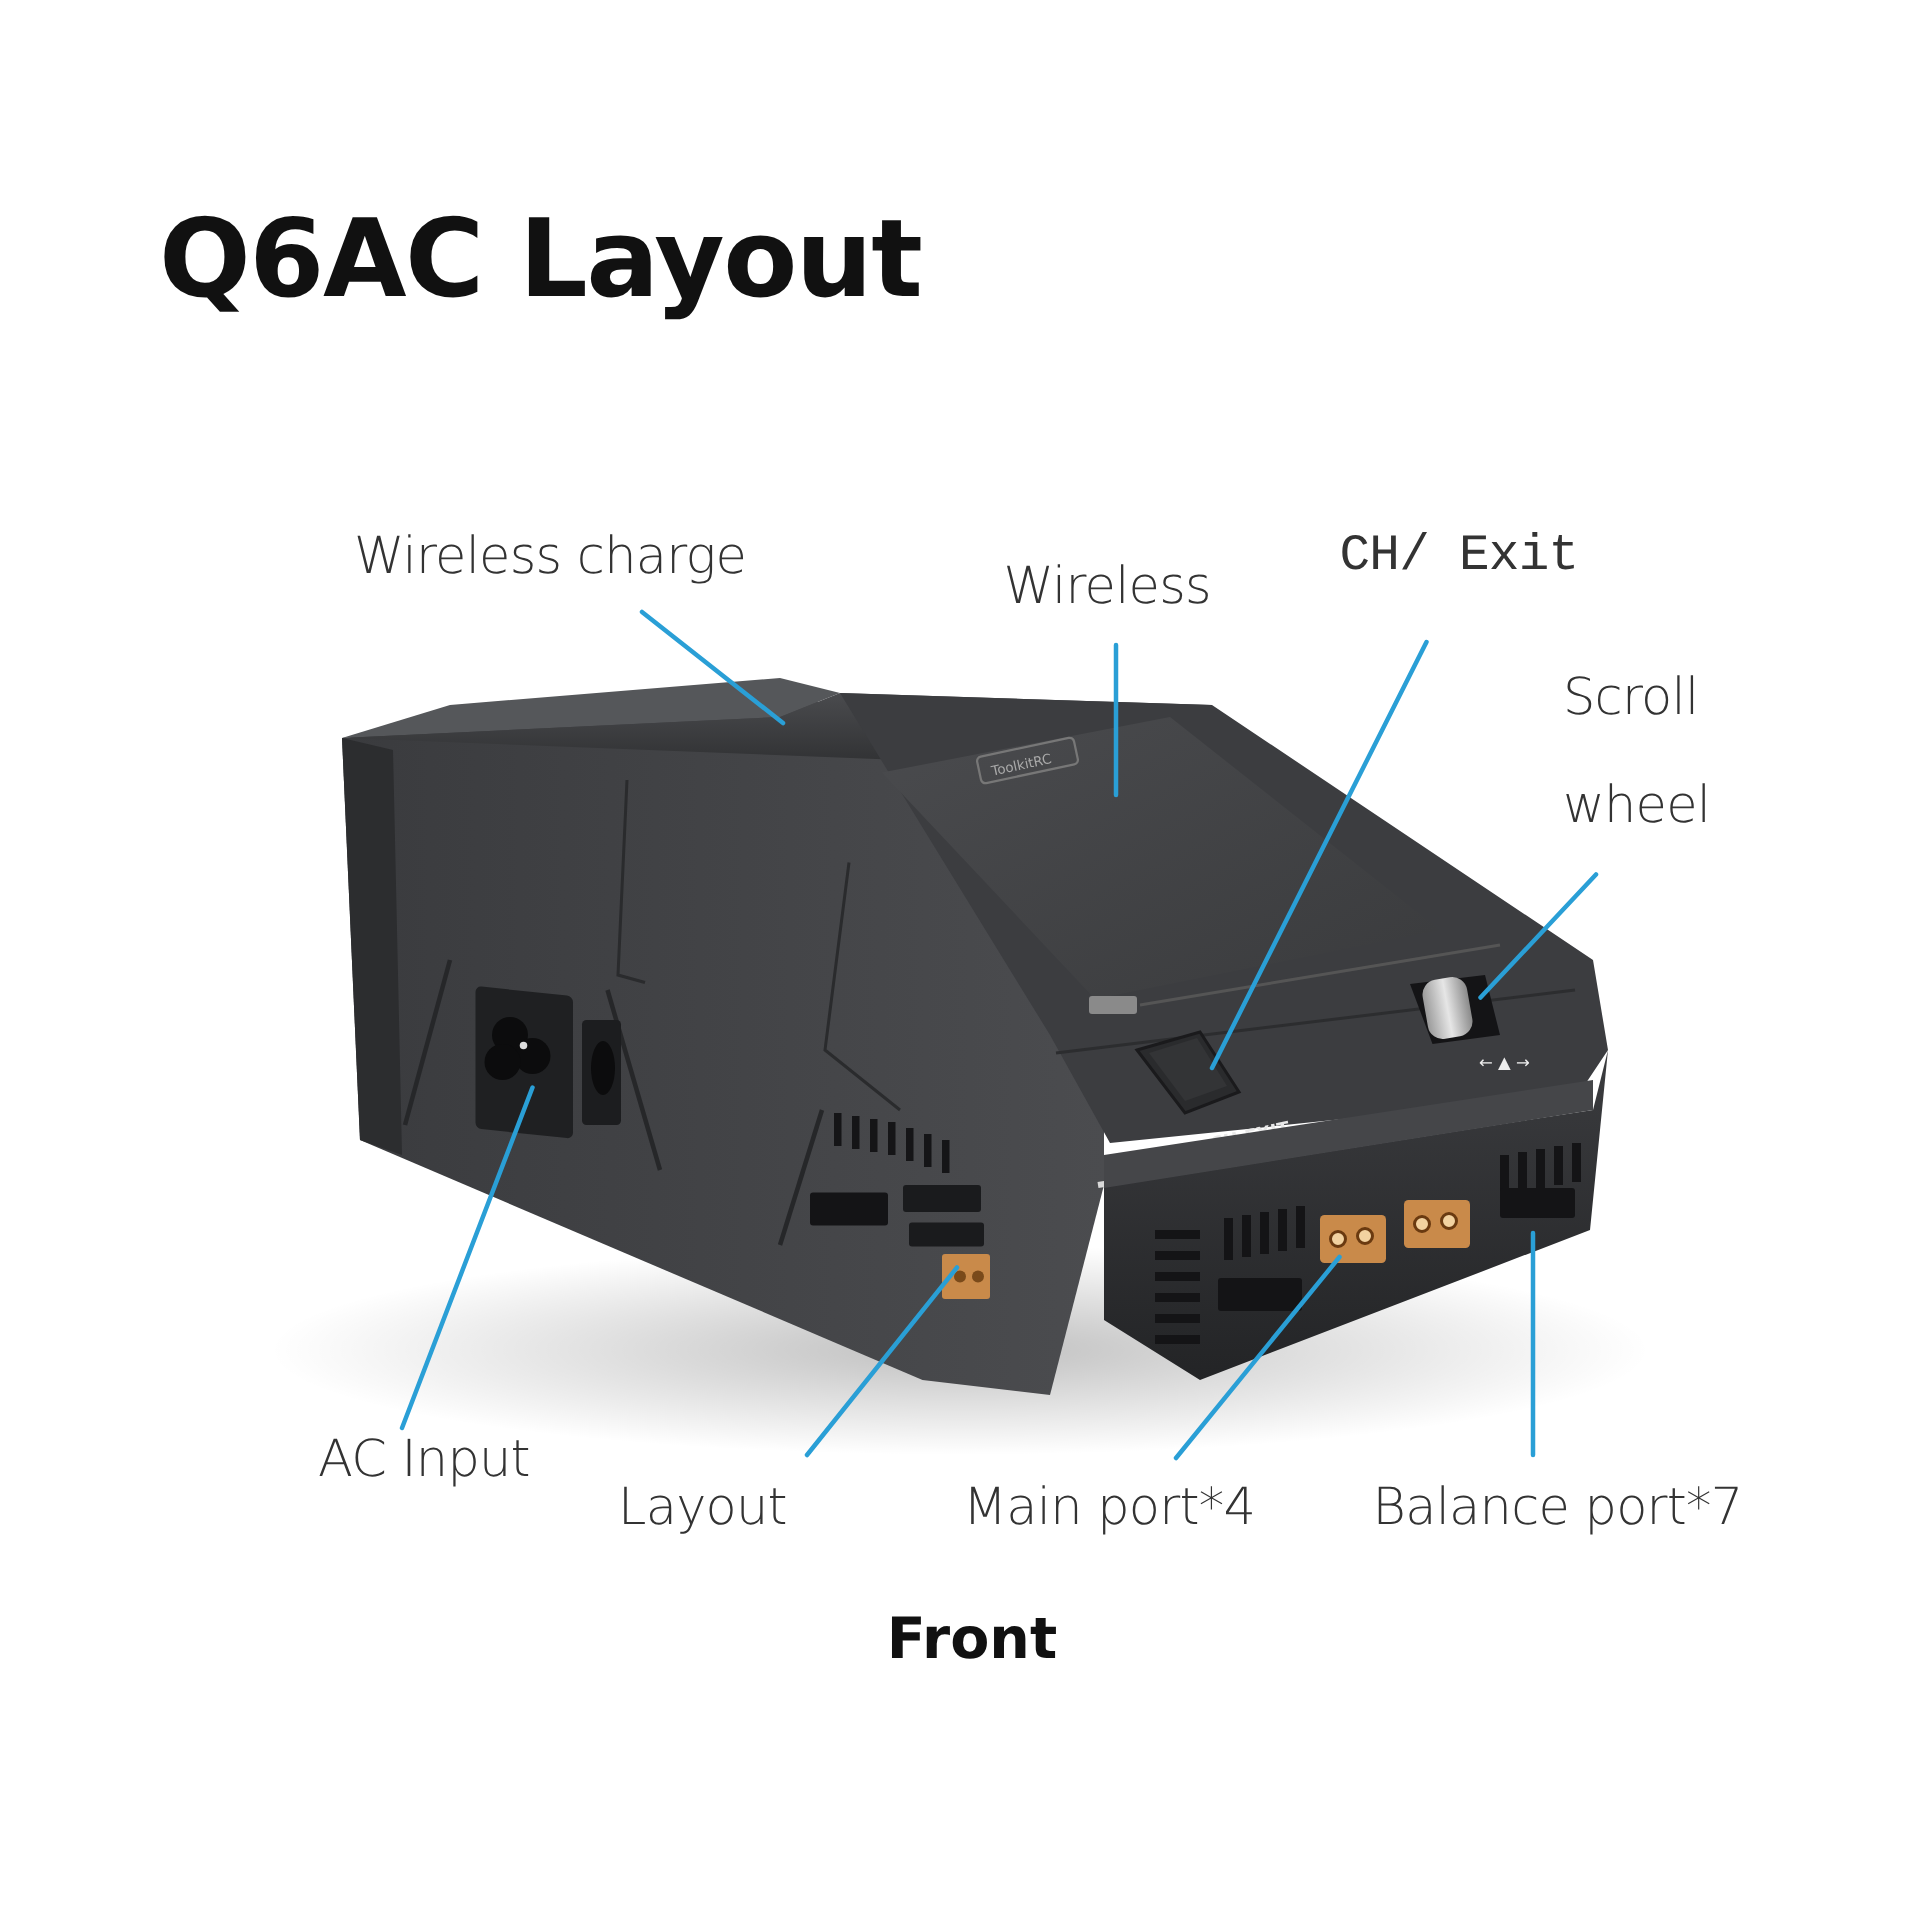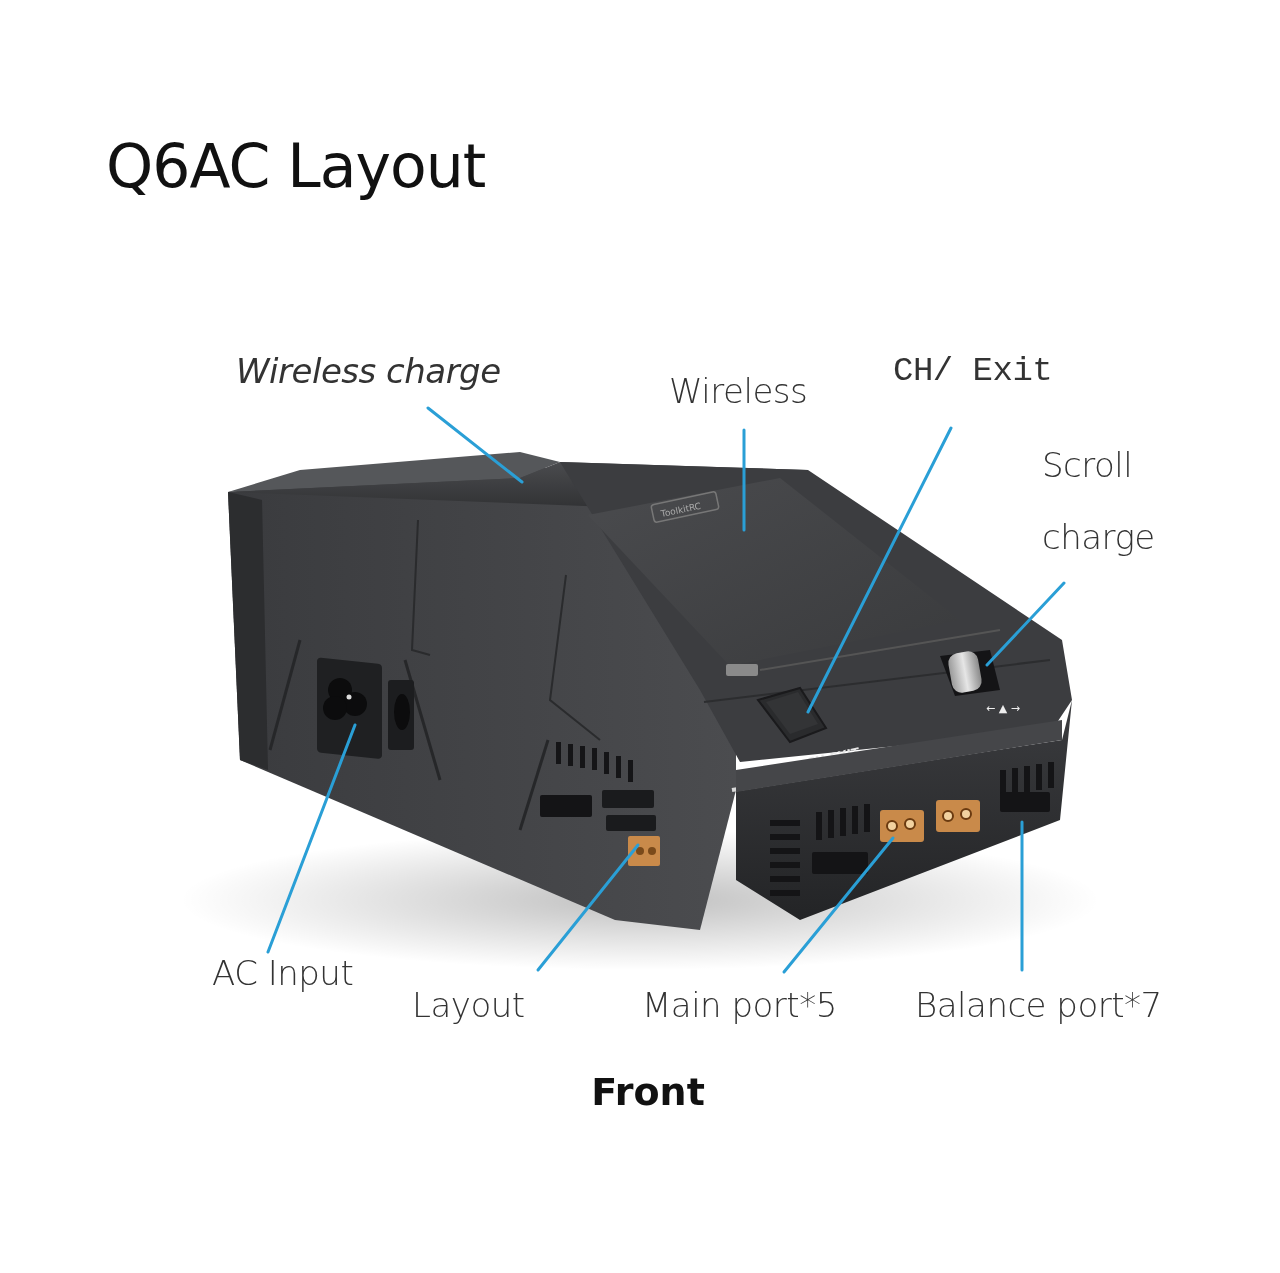--- a/index.html
+++ b/index.html
@@ -1,19 +1,19 @@
 <!DOCTYPE html>
 <html><head>
   <meta charset="utf-8">
   <style>
     html, body { margin: 0; padding: 0; background: #ffffff; }
     body { width: 1280px; height: 1273px; position: relative; overflow: hidden;
            font-family: "DejaVu Sans", sans-serif; color: #222; }
-    .title { position: absolute; left: 106px; top: 136px; font-size: 60px;
-             font-weight: 400; letter-spacing: -1px; color: #111; line-height: 1; }
+    .title { position: absolute; left: 106px; top: 136px; font-size: 72px;
+             font-weight: 700; letter-spacing: -1px; color: #111; line-height: 1; }
     .label { position: absolute; font-size: 34px; font-weight: 300; color: #333;
              line-height: 1; white-space: nowrap; letter-spacing: -0.5px; }
     .caption { position: absolute; left: 0; width: 1296px; top: 1070px; text-align: center;
                font-size: 38px; font-weight: 700; color: #111; }
     svg.stage { position: absolute; left: 0; top: 0; }
     .callout { stroke: #2a9fd6; stroke-width: 3; stroke-linecap: round; }
   </style>
 </head>
 <body>
 
@@ -149,23 +149,23 @@
     <line class="callout" x1="744" y1="430" x2="744" y2="530"></line>
     <line class="callout" x1="951" y1="428" x2="808" y2="712"></line>
     <line class="callout" x1="1064" y1="583" x2="987" y2="665"></line>
     <line class="callout" x1="355" y1="725" x2="268" y2="952"></line>
     <line class="callout" x1="638" y1="845" x2="538" y2="970"></line>
     <line class="callout" x1="893" y1="838" x2="784" y2="972"></line>
     <line class="callout" x1="1022" y1="822" x2="1022" y2="970"></line>
   </g>
 </svg>
 
-<div class="label" style="left:236px; top:354px;font-style:italic;">Wireless charge</div>
+<div class="label" style="left:236px; top:354px;">Wireless charge</div>
 <div class="label" style="left:669px; top:374px;">Wireless</div>
 <div class="label" style="left:893px; top:354px;font-family:Liberation Mono, monospace;">CH/ Exit</div>
 <div class="label" style="left:1042px; top:448px;text-align:center;">Scroll</div>
-<div class="label" style="left:1042px; top:520px;">charge</div>
+<div class="label" style="left:1042px; top:520px;">wheel</div>
 <div class="label" style="left:166px; top:956px;margin-left:46px;">AC Input</div>
 <div class="label" style="left:412px; top:988px;">Layout</div>
-<div class="label" style="left:642px; top:988px;">Main port*5</div>
+<div class="label" style="left:642px; top:988px;">Main port*4</div>
 <div class="label" style="left:915px; top:988px;">Balance port*7</div>
 
 <div class="caption">Front</div>
 
 </body></html>

